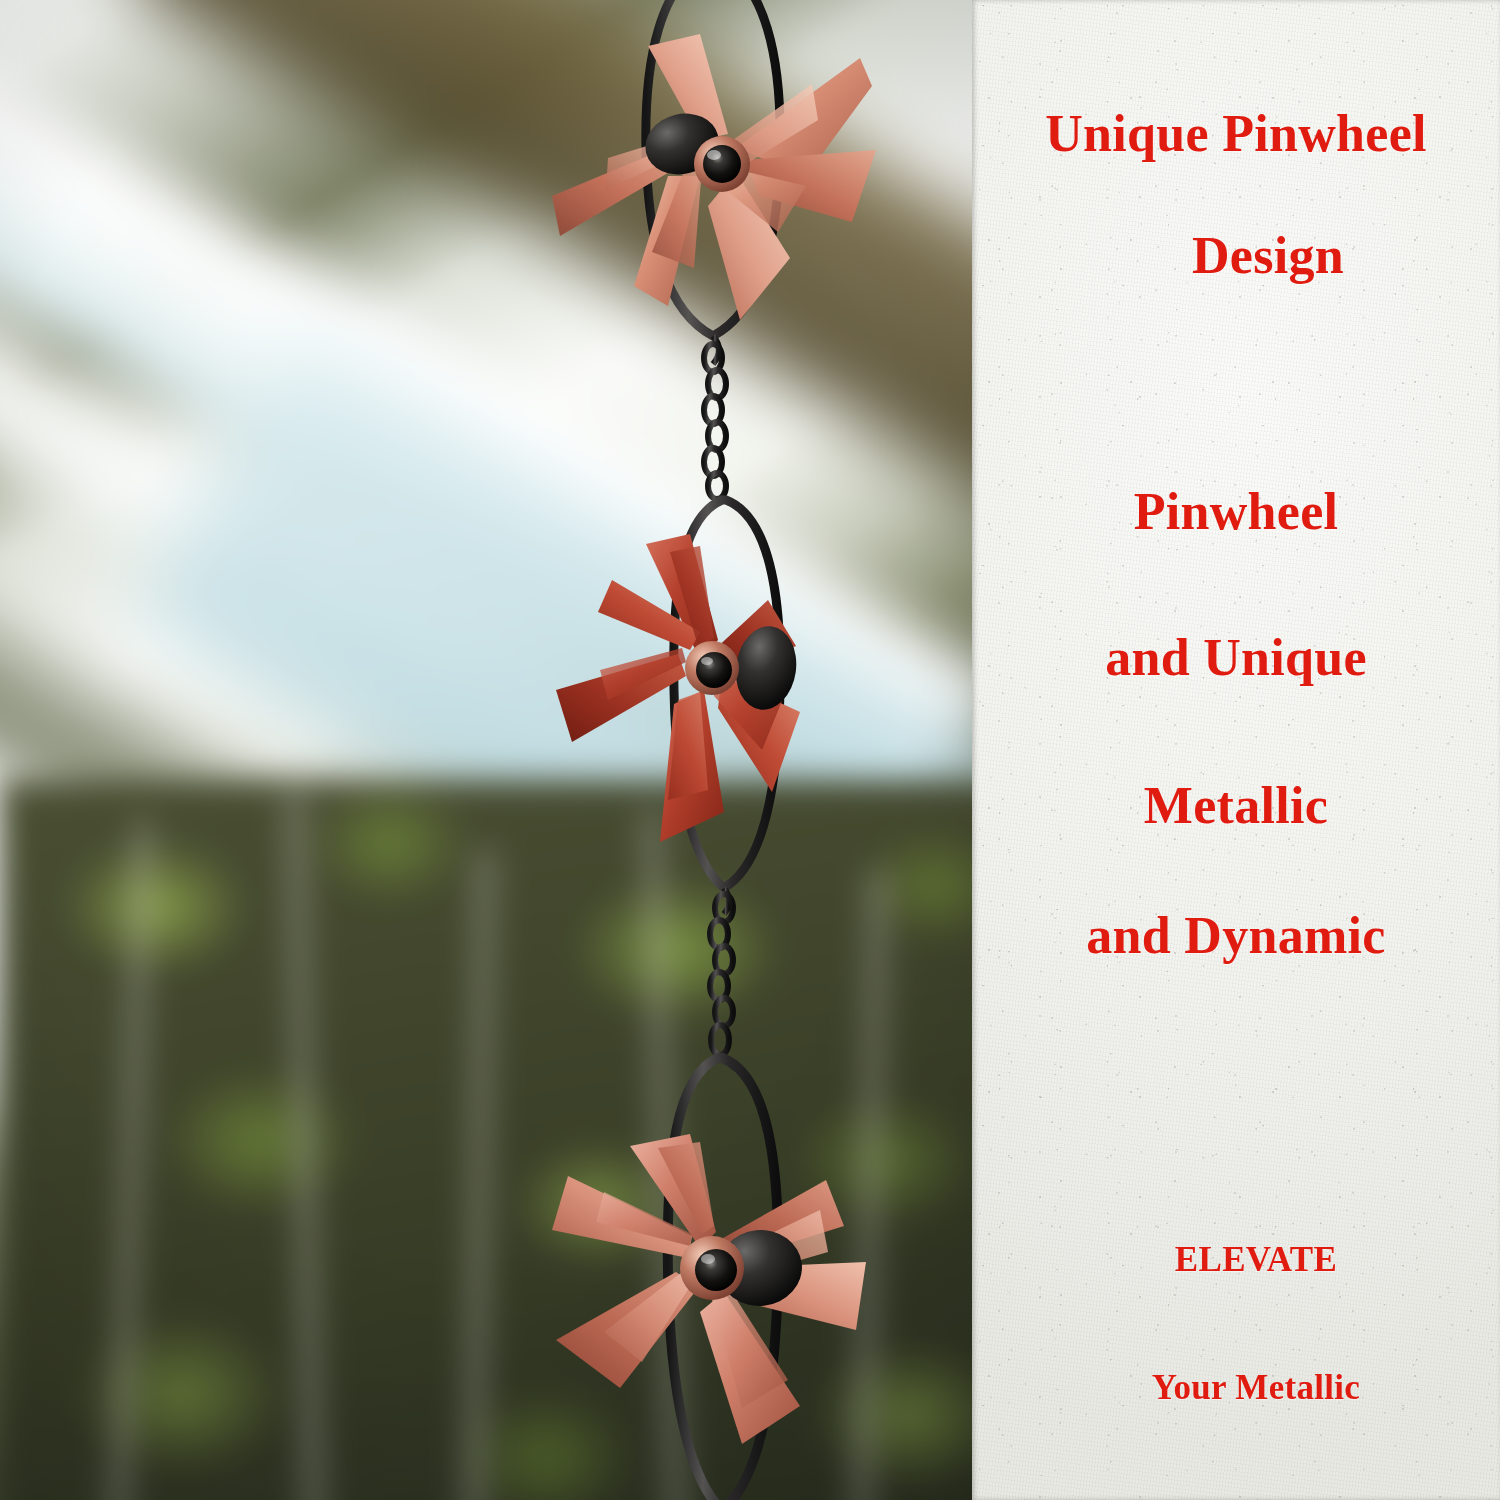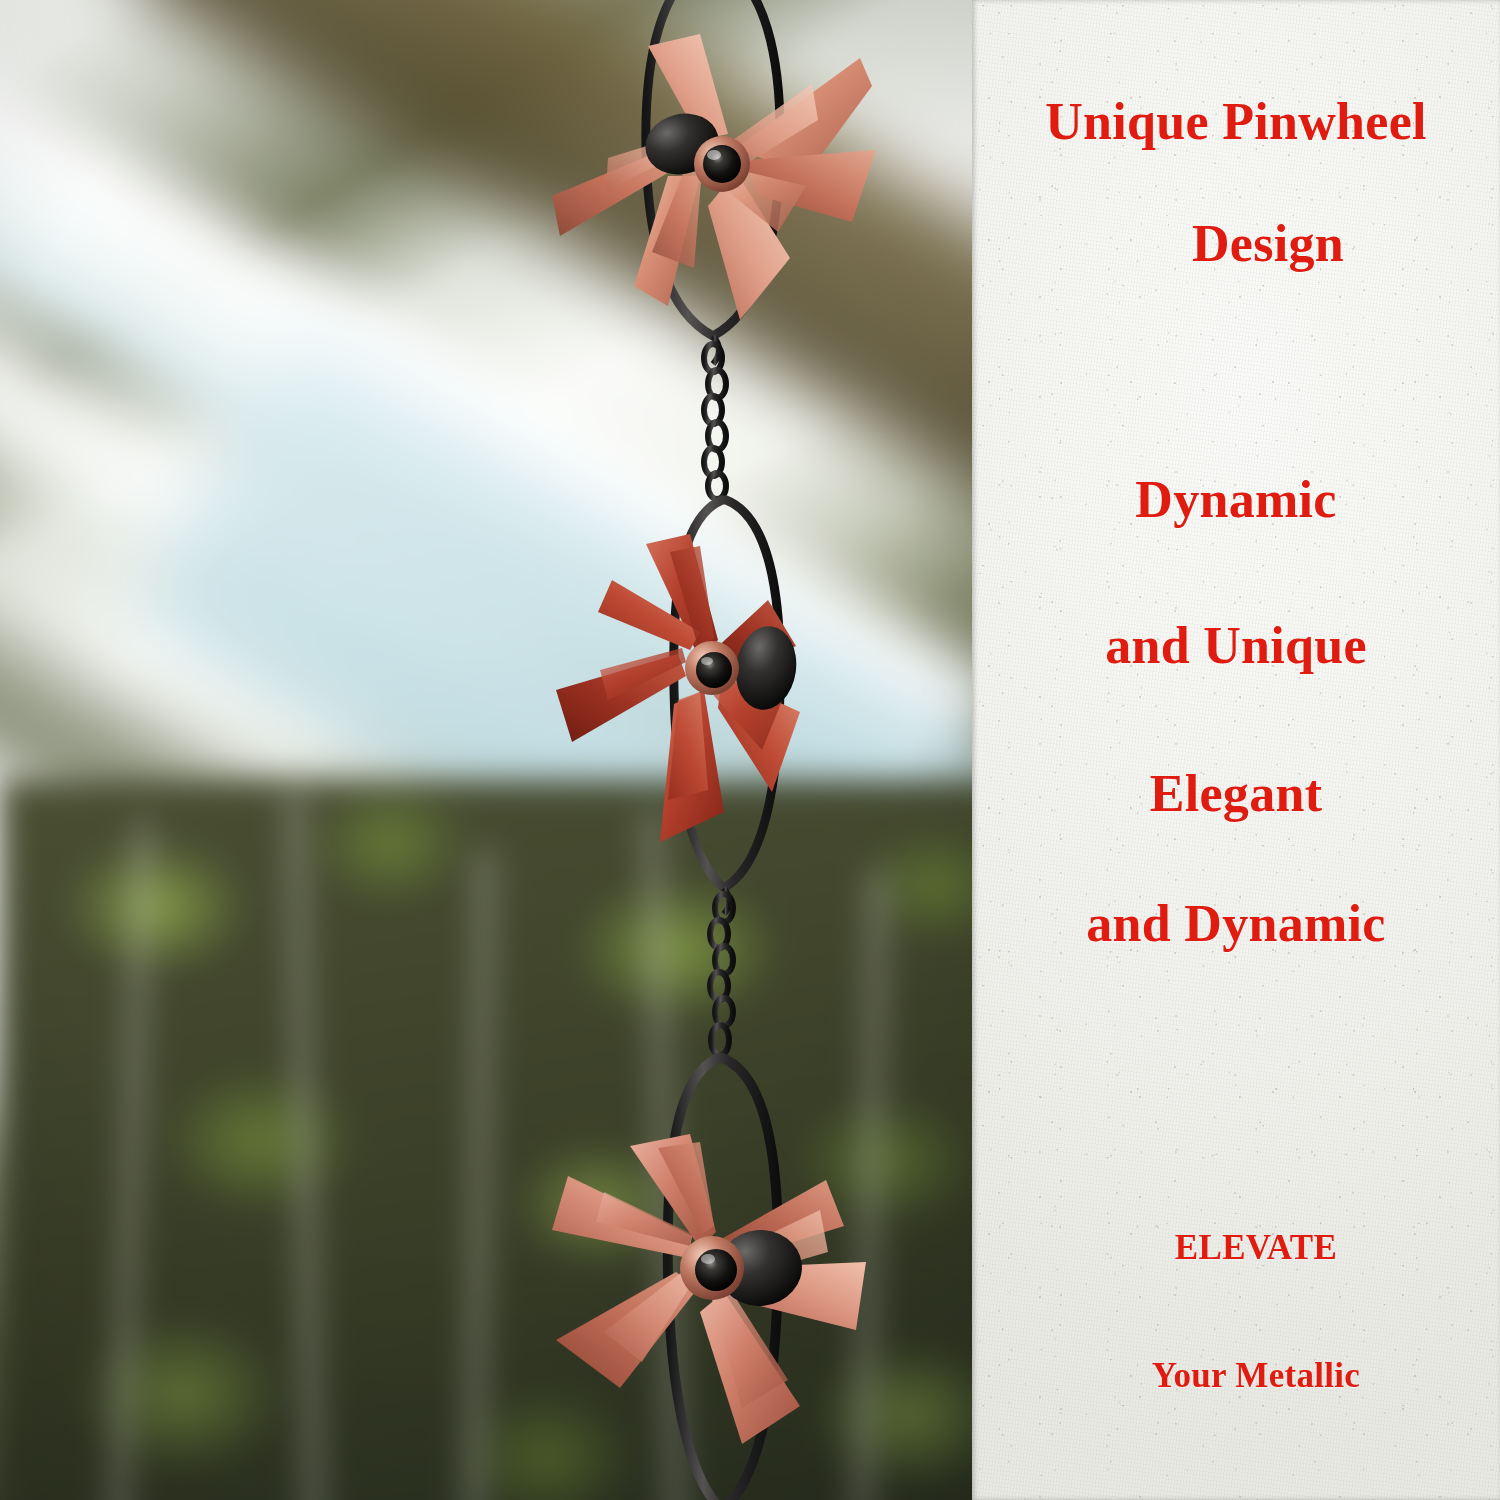--- a/index.html
+++ b/index.html
@@ -140,21 +140,21 @@
       radial-gradient(circle at 68% 97%, rgba(101,101,94,.44) .7px, transparent 1.1px),
       radial-gradient(circle at 88% 88%, rgba(97,97,90,.45) .7px, transparent 1.1px);
     background-size:140px 140px,118px 118px,96px 96px,132px 132px,108px 108px,
                     124px 124px,102px 102px,146px 146px,114px 114px,128px 128px,
                     106px 106px,136px 136px,120px 120px,98px 98px,142px 142px,
                     110px 110px,126px 126px,104px 104px,138px 138px,116px 116px,
                     100px 100px,130px 130px;
   }
 
   .copy{
-    position:absolute;left:0;top:0;width:528px;height:1292px;
+    position:absolute;left:0;top:12px;width:528px;height:1292px;
   }
   .line{
     position:absolute;width:528px;text-align:center;
     color:#e01b10;
     font-family:"Liberation Serif",serif;
     font-weight:700;
     line-height:1;
     white-space:nowrap;
     letter-spacing:.3px;
     text-shadow:0 1px 1px rgba(255,255,255,.55);
@@ -370,23 +370,23 @@
   </div>
 
   <div class="text-panel">
     <div class="speckle"></div>
 
     <div class="copy">
 
       <div class="line l-headline" style="top:96px;">Unique Pinwheel</div>
       <div class="line l-headline" style="top:218px;margin-left:32px;">Design</div>
 
-      <div class="line l-body" style="top:474px;">Dynamic</div>
+      <div class="line l-body" style="top:474px;">Pinwheel</div>
       <div class="line l-body" style="top:620px;">and Unique</div>
-      <div class="line l-body" style="top:768px;">Elegant</div>
+      <div class="line l-body" style="top:768px;">Metallic</div>
       <div class="line l-body" style="top:898px;">and Dynamic</div>
 
       <div class="line l-cta" style="top:1230px;">ELEVATE</div>
       <div class="line l-cta" style="top:1358px;">Your Metallic</div>
 
     </div>
   </div>
 
 </div>
 

